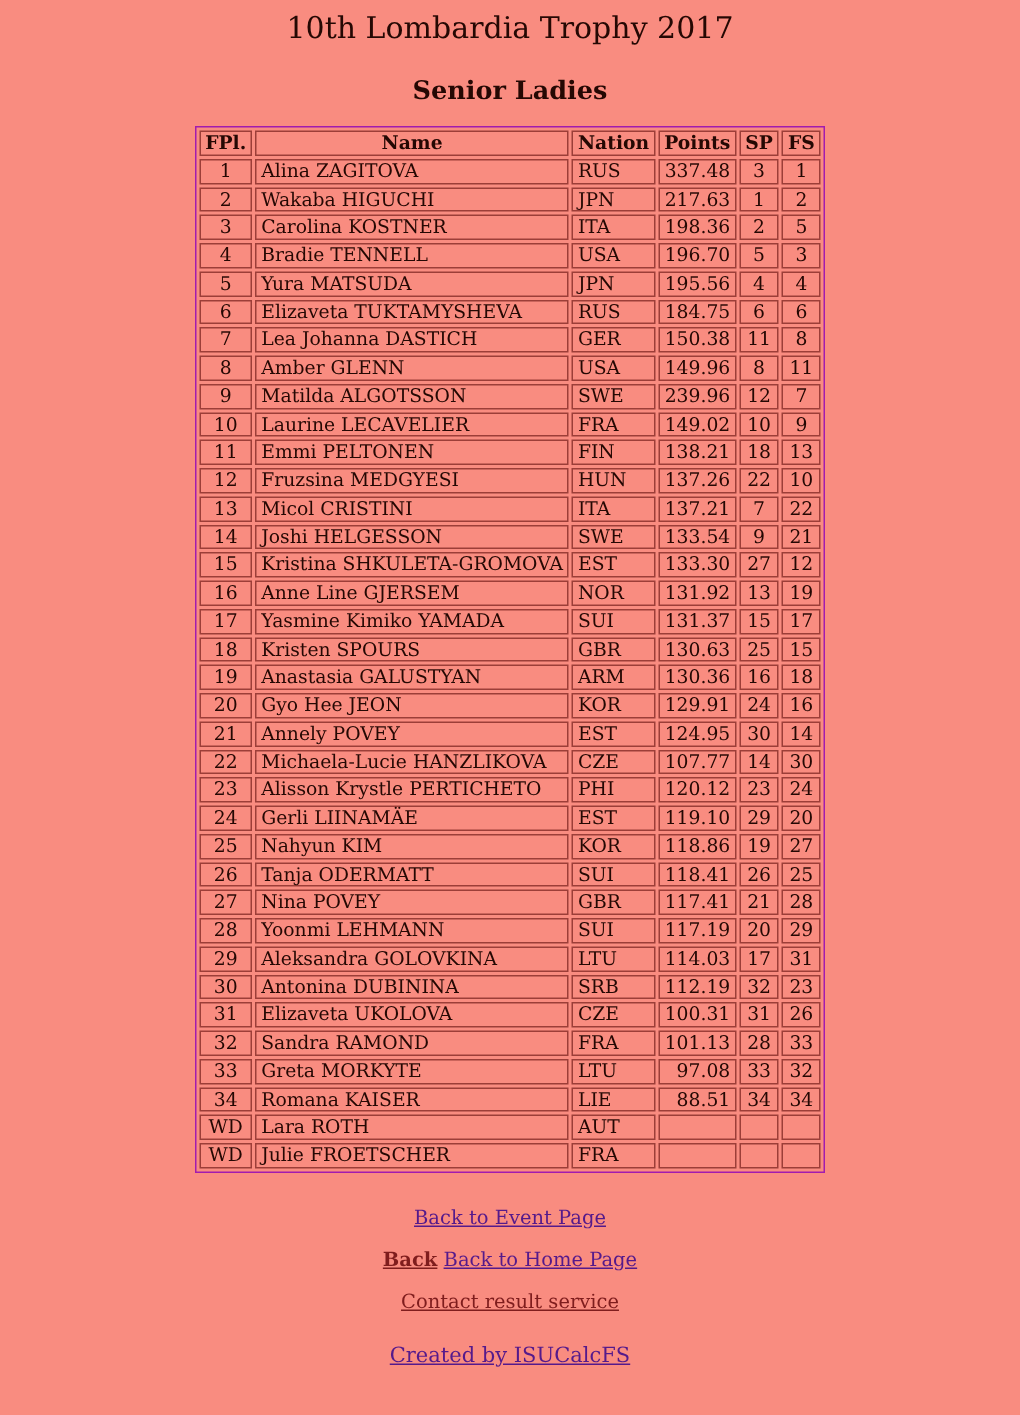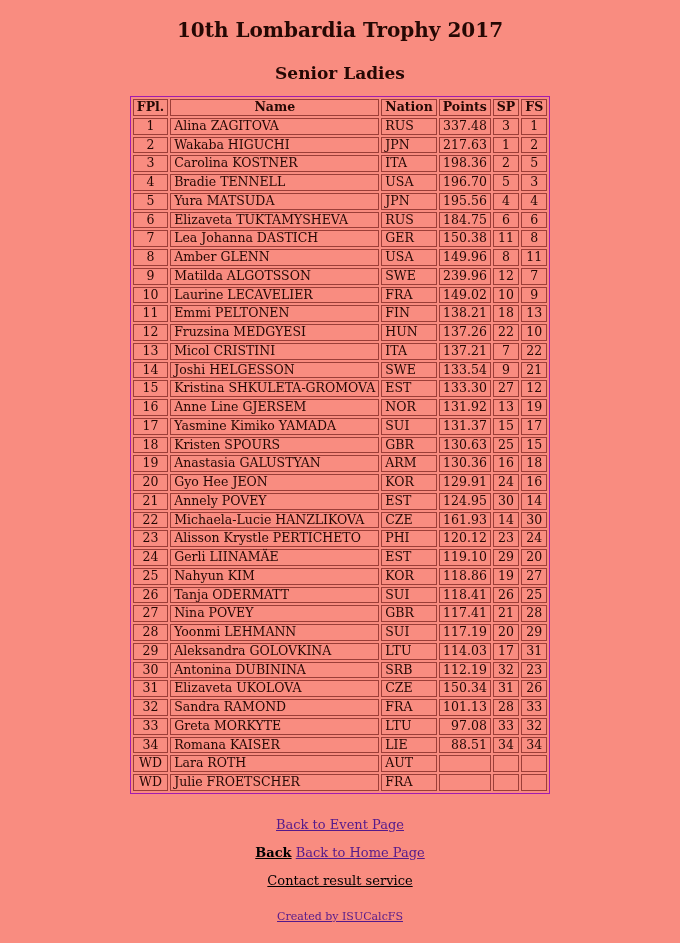--- a/index.html
+++ b/index.html
@@ -11,22 +11,22 @@
   }
   .page {
     width: 680px;
     min-height: 943px;
     margin: 0 auto;
     text-align: center;
     box-sizing: border-box;
   }
   h1.title {
     font-size: 20px;
-    font-weight: bold;
-    margin: 12px;
+    font-weight: normal;
+    margin: 0;
     padding-top: 6px;
   }
   h2.subtitle {
     font-size: 17px;
     font-weight: bold;
     margin: 21px 0 0 0;
   }
   h3.section {
     font-size: 14px;
     font-weight: bold;
@@ -49,30 +49,30 @@
   table.results th { font-weight: bold; text-align: center; }
   td.col-fpl    { width: 22px;  text-align: center; }
   td.col-name   { width: 160px; text-align: left; }
   td.col-nation { width: 42px;  text-align: left; }
   td.col-points { width: 34px;  text-align: right; }
   td.col-sp     { width: 15px;  text-align: center; }
   td.col-fs     { width: 15px;  text-align: center; }
   .footer-links { margin-top: 23px; font-size: 13px; }
   .footer-links .link-line { margin: 0 0 13px 0; }
   a.link-new {
-    color: #000000;
+    color: #7f1d1d;
     text-decoration: underline;
   }
   a.link-visited {
     color: #551A8B;
     text-decoration: underline;
   }
   a.bold { font-weight: bold; }
   .created-by-line { margin: 17px 0 0 0; }
-  .created-by-line a { font-size: 11px; }
+  .created-by-line a { font-size: 14px; }
 </style>
 </head>
 <body>
 
 <div class="page">
 
   <h1 class="title">10th Lombardia Trophy 2017</h1>
   <h2 class="subtitle">Senior Ladies</h2>
 
   <table class="results">
@@ -252,21 +252,21 @@
           <td class="col-name">Annely POVEY</td>
           <td class="col-nation">EST</td>
           <td class="col-points">124.95</td>
           <td class="col-sp">30</td>
           <td class="col-fs">14</td>
         </tr>
         <tr>
           <td class="col-fpl">22</td>
           <td class="col-name">Michaela-Lucie HANZLIKOVA</td>
           <td class="col-nation">CZE</td>
-          <td class="col-points">161.93</td>
+          <td class="col-points">107.77</td>
           <td class="col-sp">14</td>
           <td class="col-fs">30</td>
         </tr>
         <tr>
           <td class="col-fpl">23</td>
           <td class="col-name">Alisson Krystle PERTICHETO</td>
           <td class="col-nation">PHI</td>
           <td class="col-points">120.12</td>
           <td class="col-sp">23</td>
           <td class="col-fs">24</td>
@@ -324,21 +324,21 @@
           <td class="col-name">Antonina DUBININA</td>
           <td class="col-nation">SRB</td>
           <td class="col-points">112.19</td>
           <td class="col-sp">32</td>
           <td class="col-fs">23</td>
         </tr>
         <tr>
           <td class="col-fpl">31</td>
           <td class="col-name">Elizaveta UKOLOVA</td>
           <td class="col-nation">CZE</td>
-          <td class="col-points">150.34</td>
+          <td class="col-points">100.31</td>
           <td class="col-sp">31</td>
           <td class="col-fs">26</td>
         </tr>
         <tr>
           <td class="col-fpl">32</td>
           <td class="col-name">Sandra RAMOND</td>
           <td class="col-nation">FRA</td>
           <td class="col-points">101.13</td>
           <td class="col-sp">28</td>
           <td class="col-fs">33</td>

